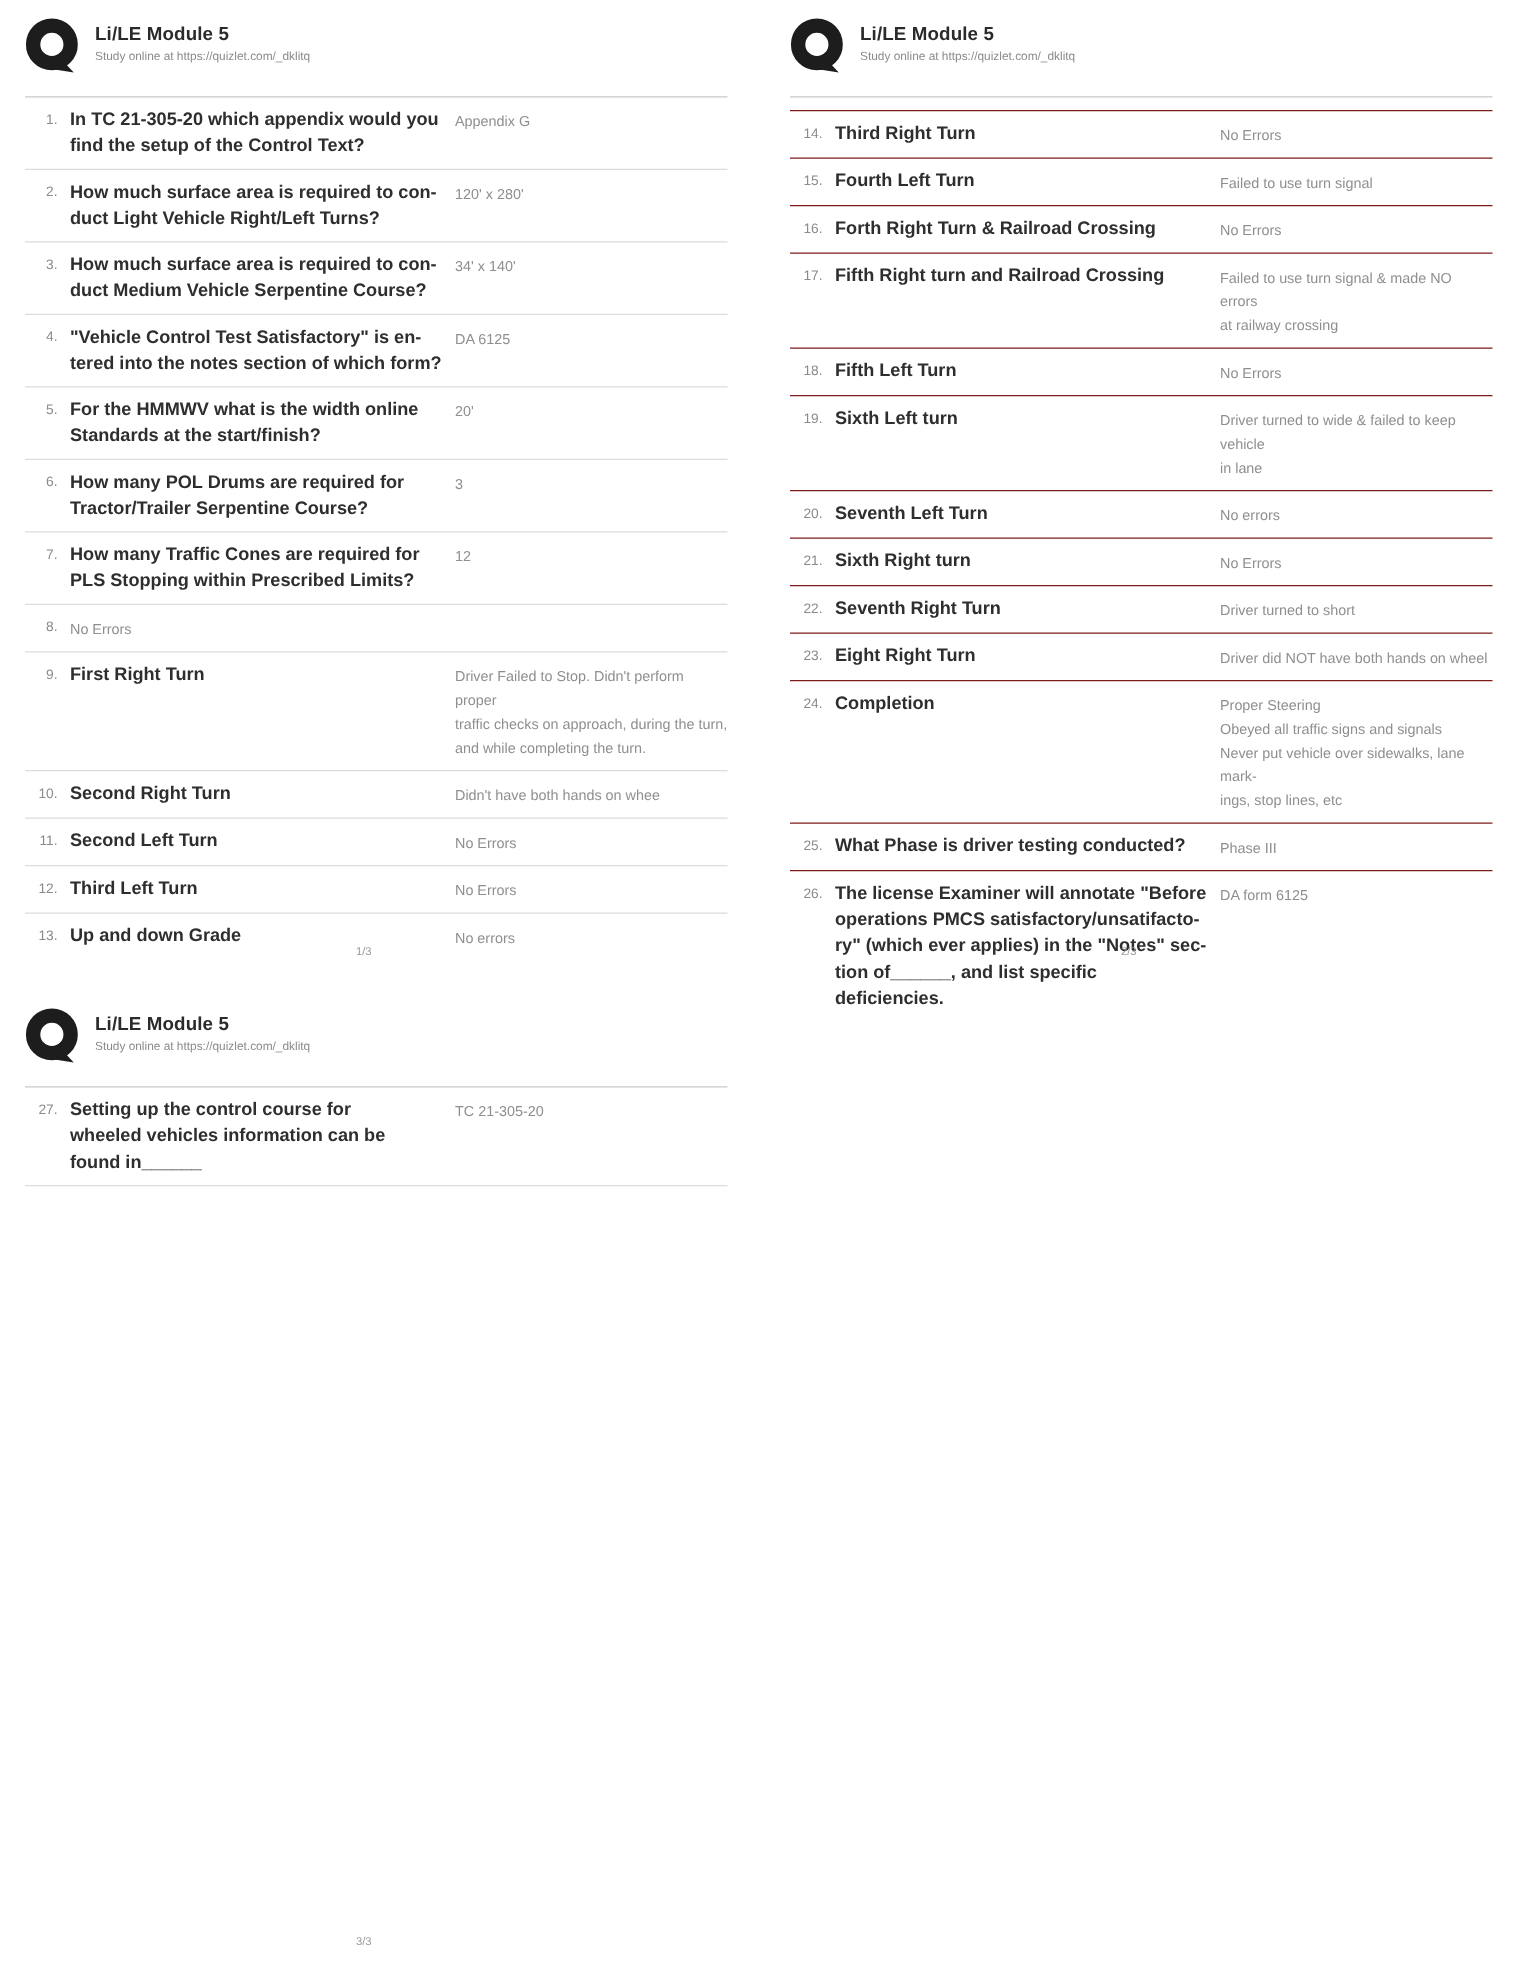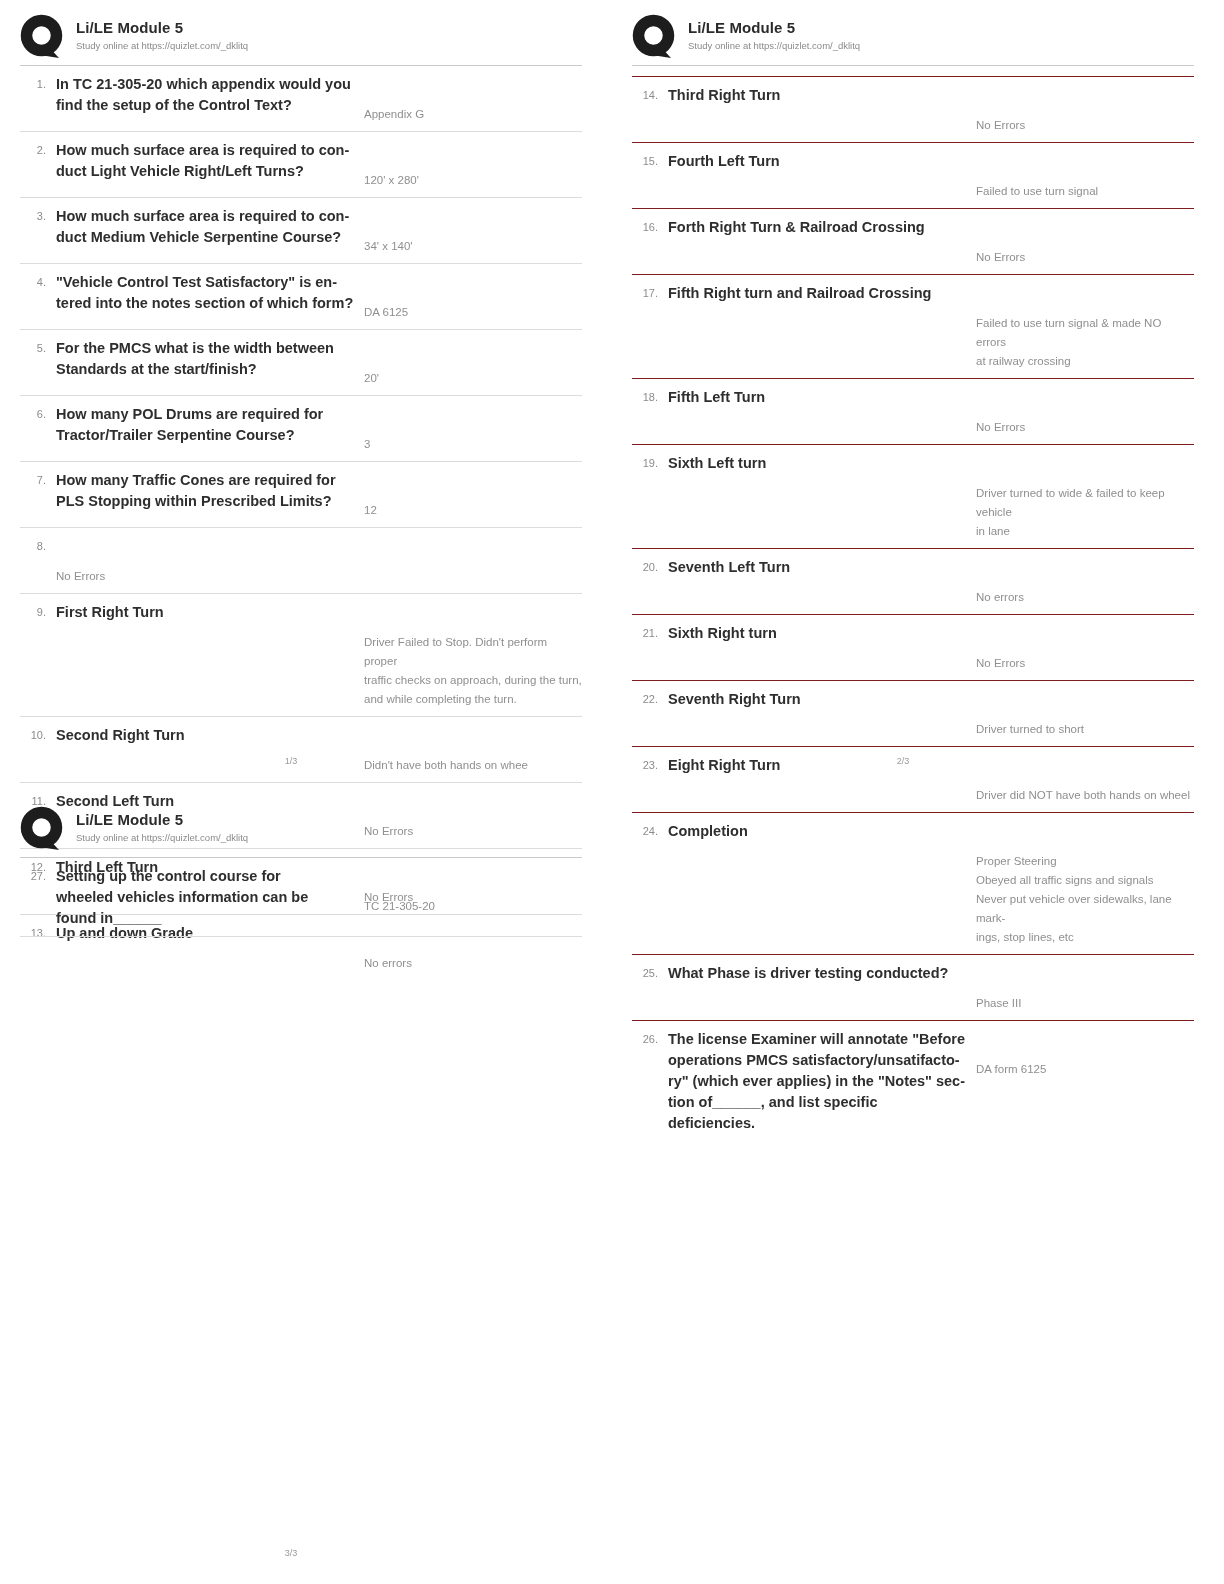--- a/index.html
+++ b/index.html
@@ -11,21 +11,21 @@
   .sheet { position:relative; width:1224px; height:1584px; background:#fff; }
   .page { position:absolute; width:612px; height:792px; }
   .page-1 { left:0;   top:0; }
   .page-2 { left:612px; top:0; }
   .page-3 { left:0;   top:792px; }
   .page-inner { margin:14px 30px 0 20px; }
 
   
   .hdr {
     display:flex; align-items:flex-start; gap:11px;
-    padding-bottom:4px; border-bottom:1px solid #c9c9c9;
+    padding-bottom:16px; border-bottom:1px solid #c9c9c9;
   }
   .hdr .logo { width:45px; height:47px; flex:0 0 auto; }
   .hdr-text { padding-top:5px; }
   .hdr-title {
     font-size:15px; font-weight:bold; color:#2b2b2b;
     line-height:18px; letter-spacing:0.1px;
   }
   .hdr-sub {
     font-size:9.5px; color:#8a8a8a; margin-top:3px; line-height:11px;
   }
@@ -46,21 +46,21 @@
     font-size:11px; color:#8b8b8b; line-height:21px;
   }
   .q {
     flex:0 0 300px; width:300px; padding-right:8px;
     font-size:14.5px; font-weight:600; color:#2e2e2e;
     line-height:21px; white-space:pre-line;
   }
   .a {
     flex:1 1 auto; padding-top:3px;
     font-size:11.5px; color:#8f8f8f;
-    line-height:19px; white-space:pre-line;margin-top:28px;
+    line-height:19px; white-space:pre-line;
   }
 
   
   .pagenum {
     position:absolute; left:0; width:582px; text-align:center;
     font-size:9px; color:#9a9a9a;
   }
   .page-1 .pagenum, .page-2 .pagenum { bottom:26px; }
   .page-3 .pagenum { bottom:26px;margin-top:48px; }
 </style>
@@ -101,21 +101,21 @@
             <div class="a">34' x 140'</div>
           </div>
           <div class="row">
             <span class="num">4.</span>
             <div class="q">"Vehicle Control Test Satisfactory" is en-
 tered into the notes section of which form?</div>
             <div class="a">DA 6125</div>
           </div>
           <div class="row">
             <span class="num">5.</span>
-            <div class="q">For the PMCS what is the width between
+            <div class="q">For the HMMWV what is the width online
 Standards at the start/finish?</div>
             <div class="a">20'</div>
           </div>
           <div class="row">
             <span class="num">6.</span>
             <div class="q">How many POL Drums are required for
 Tractor/Trailer Serpentine Course?</div>
             <div class="a">3</div>
           </div>
           <div class="row">

